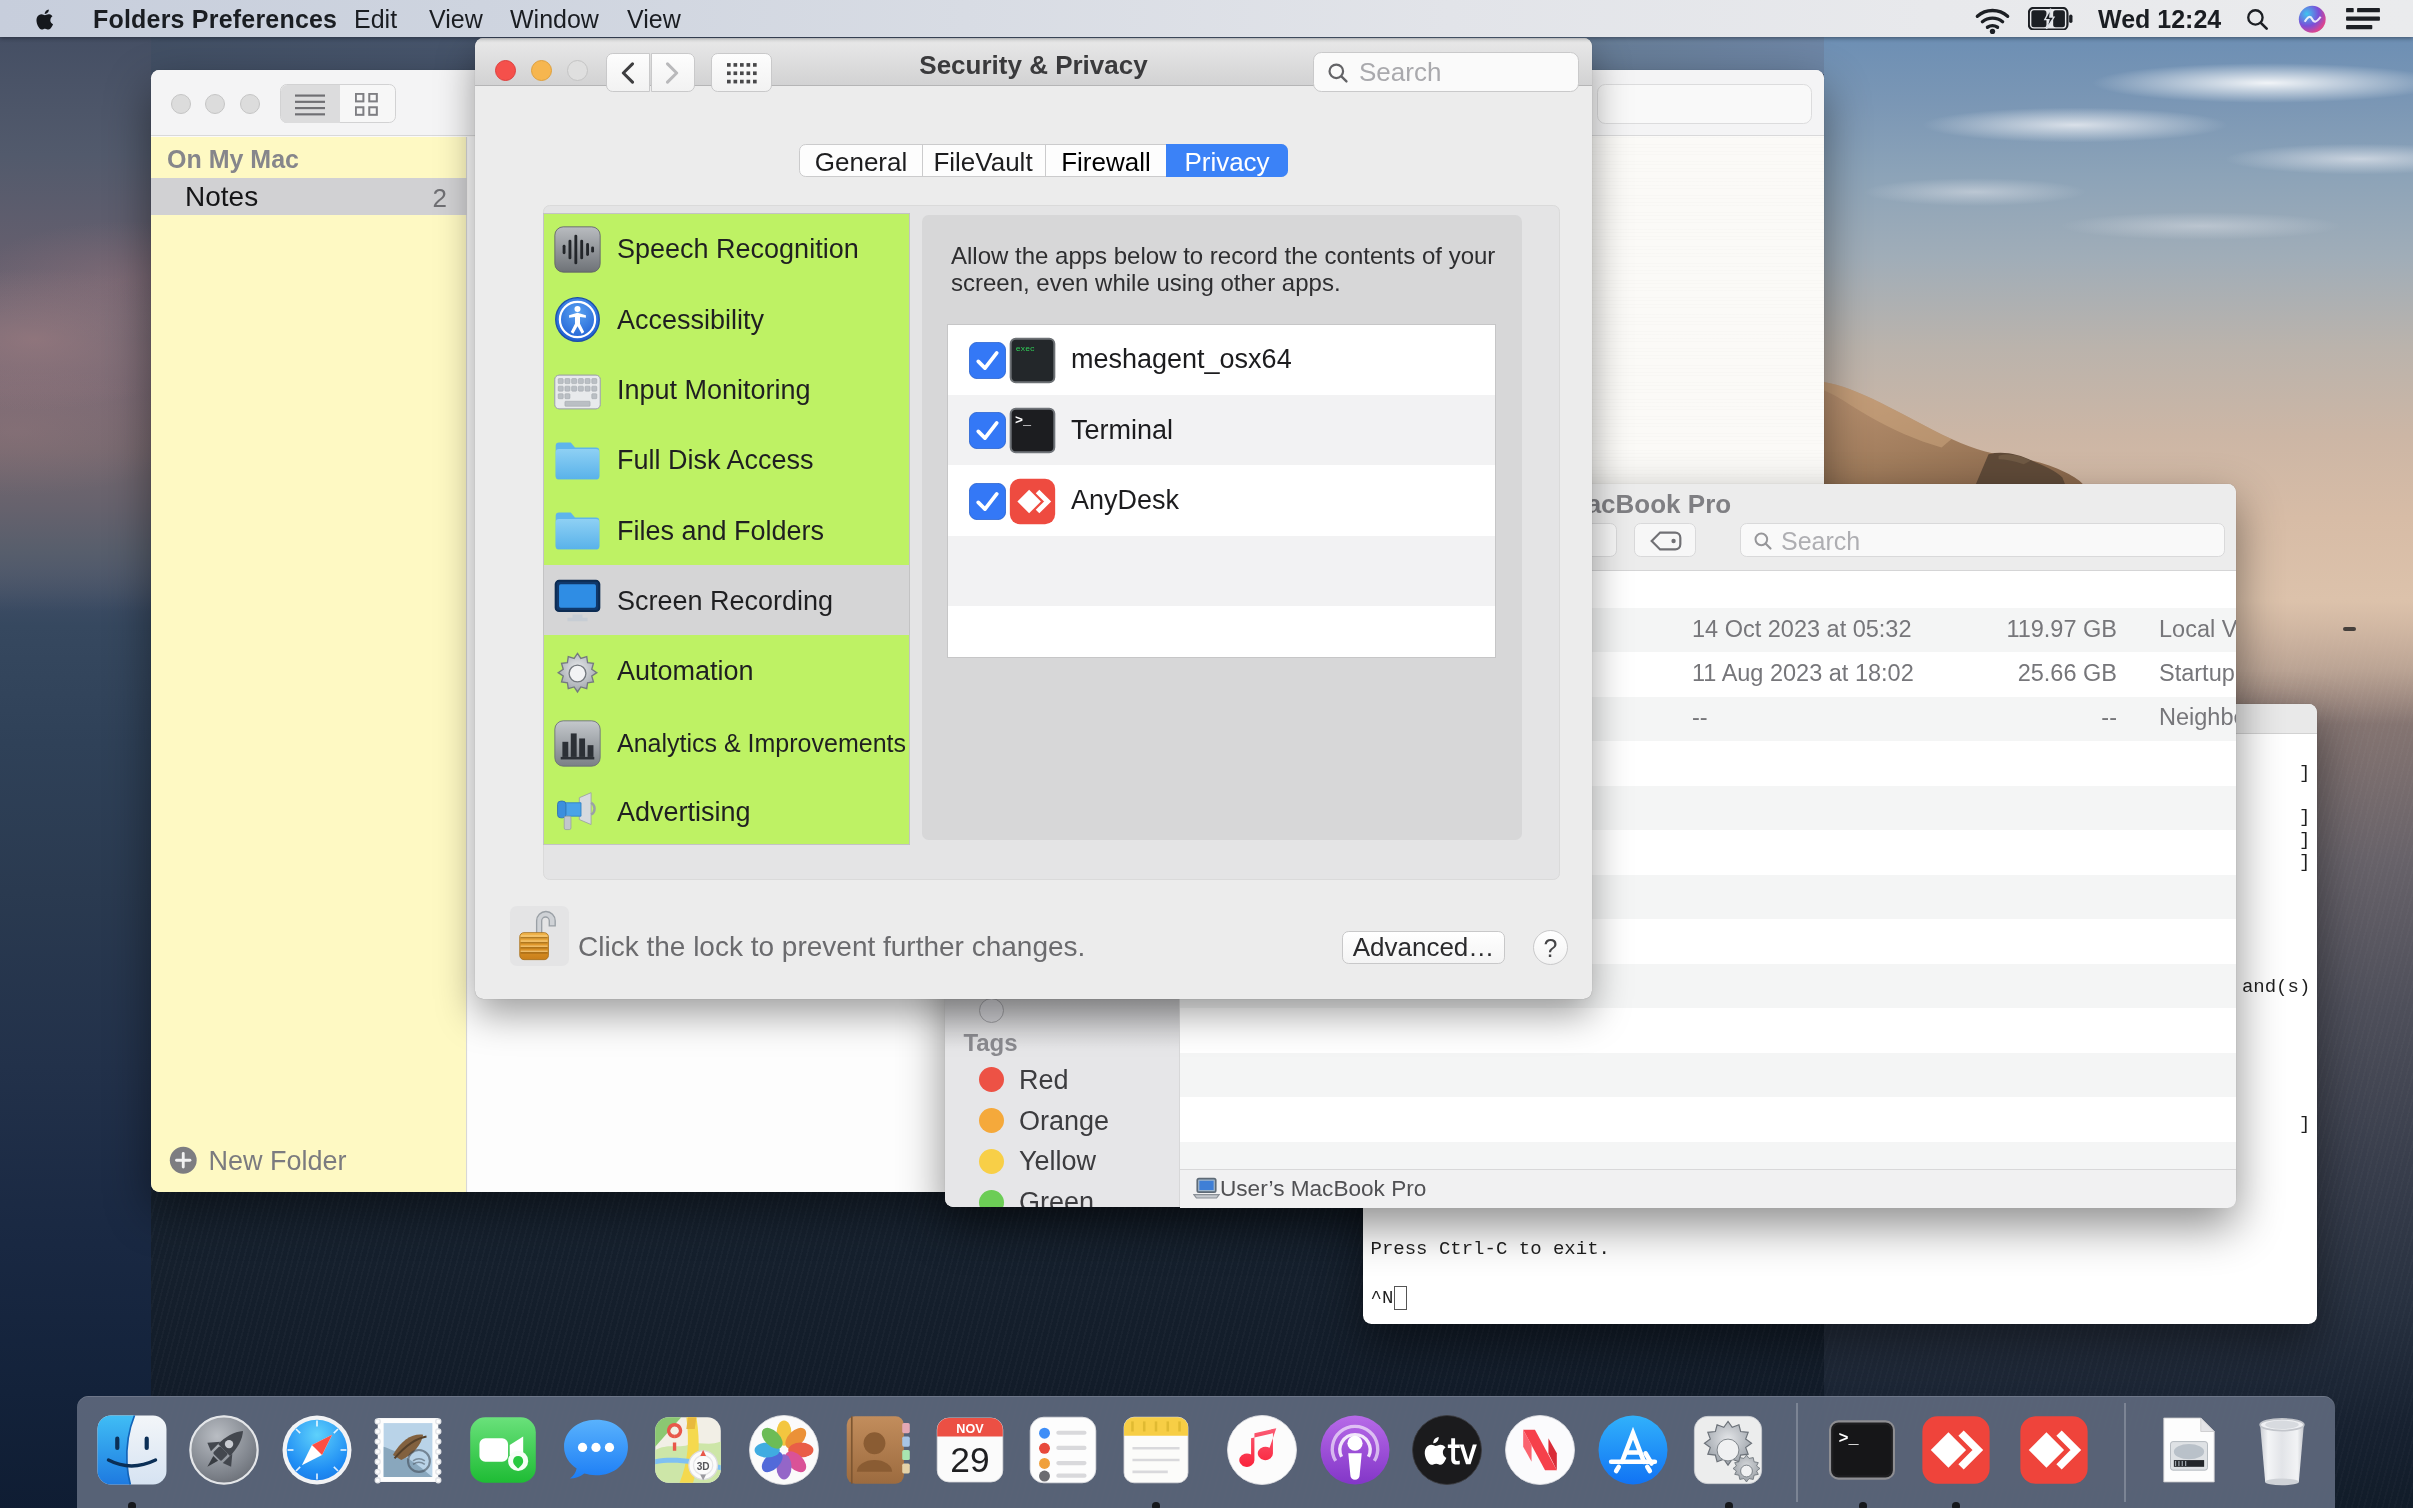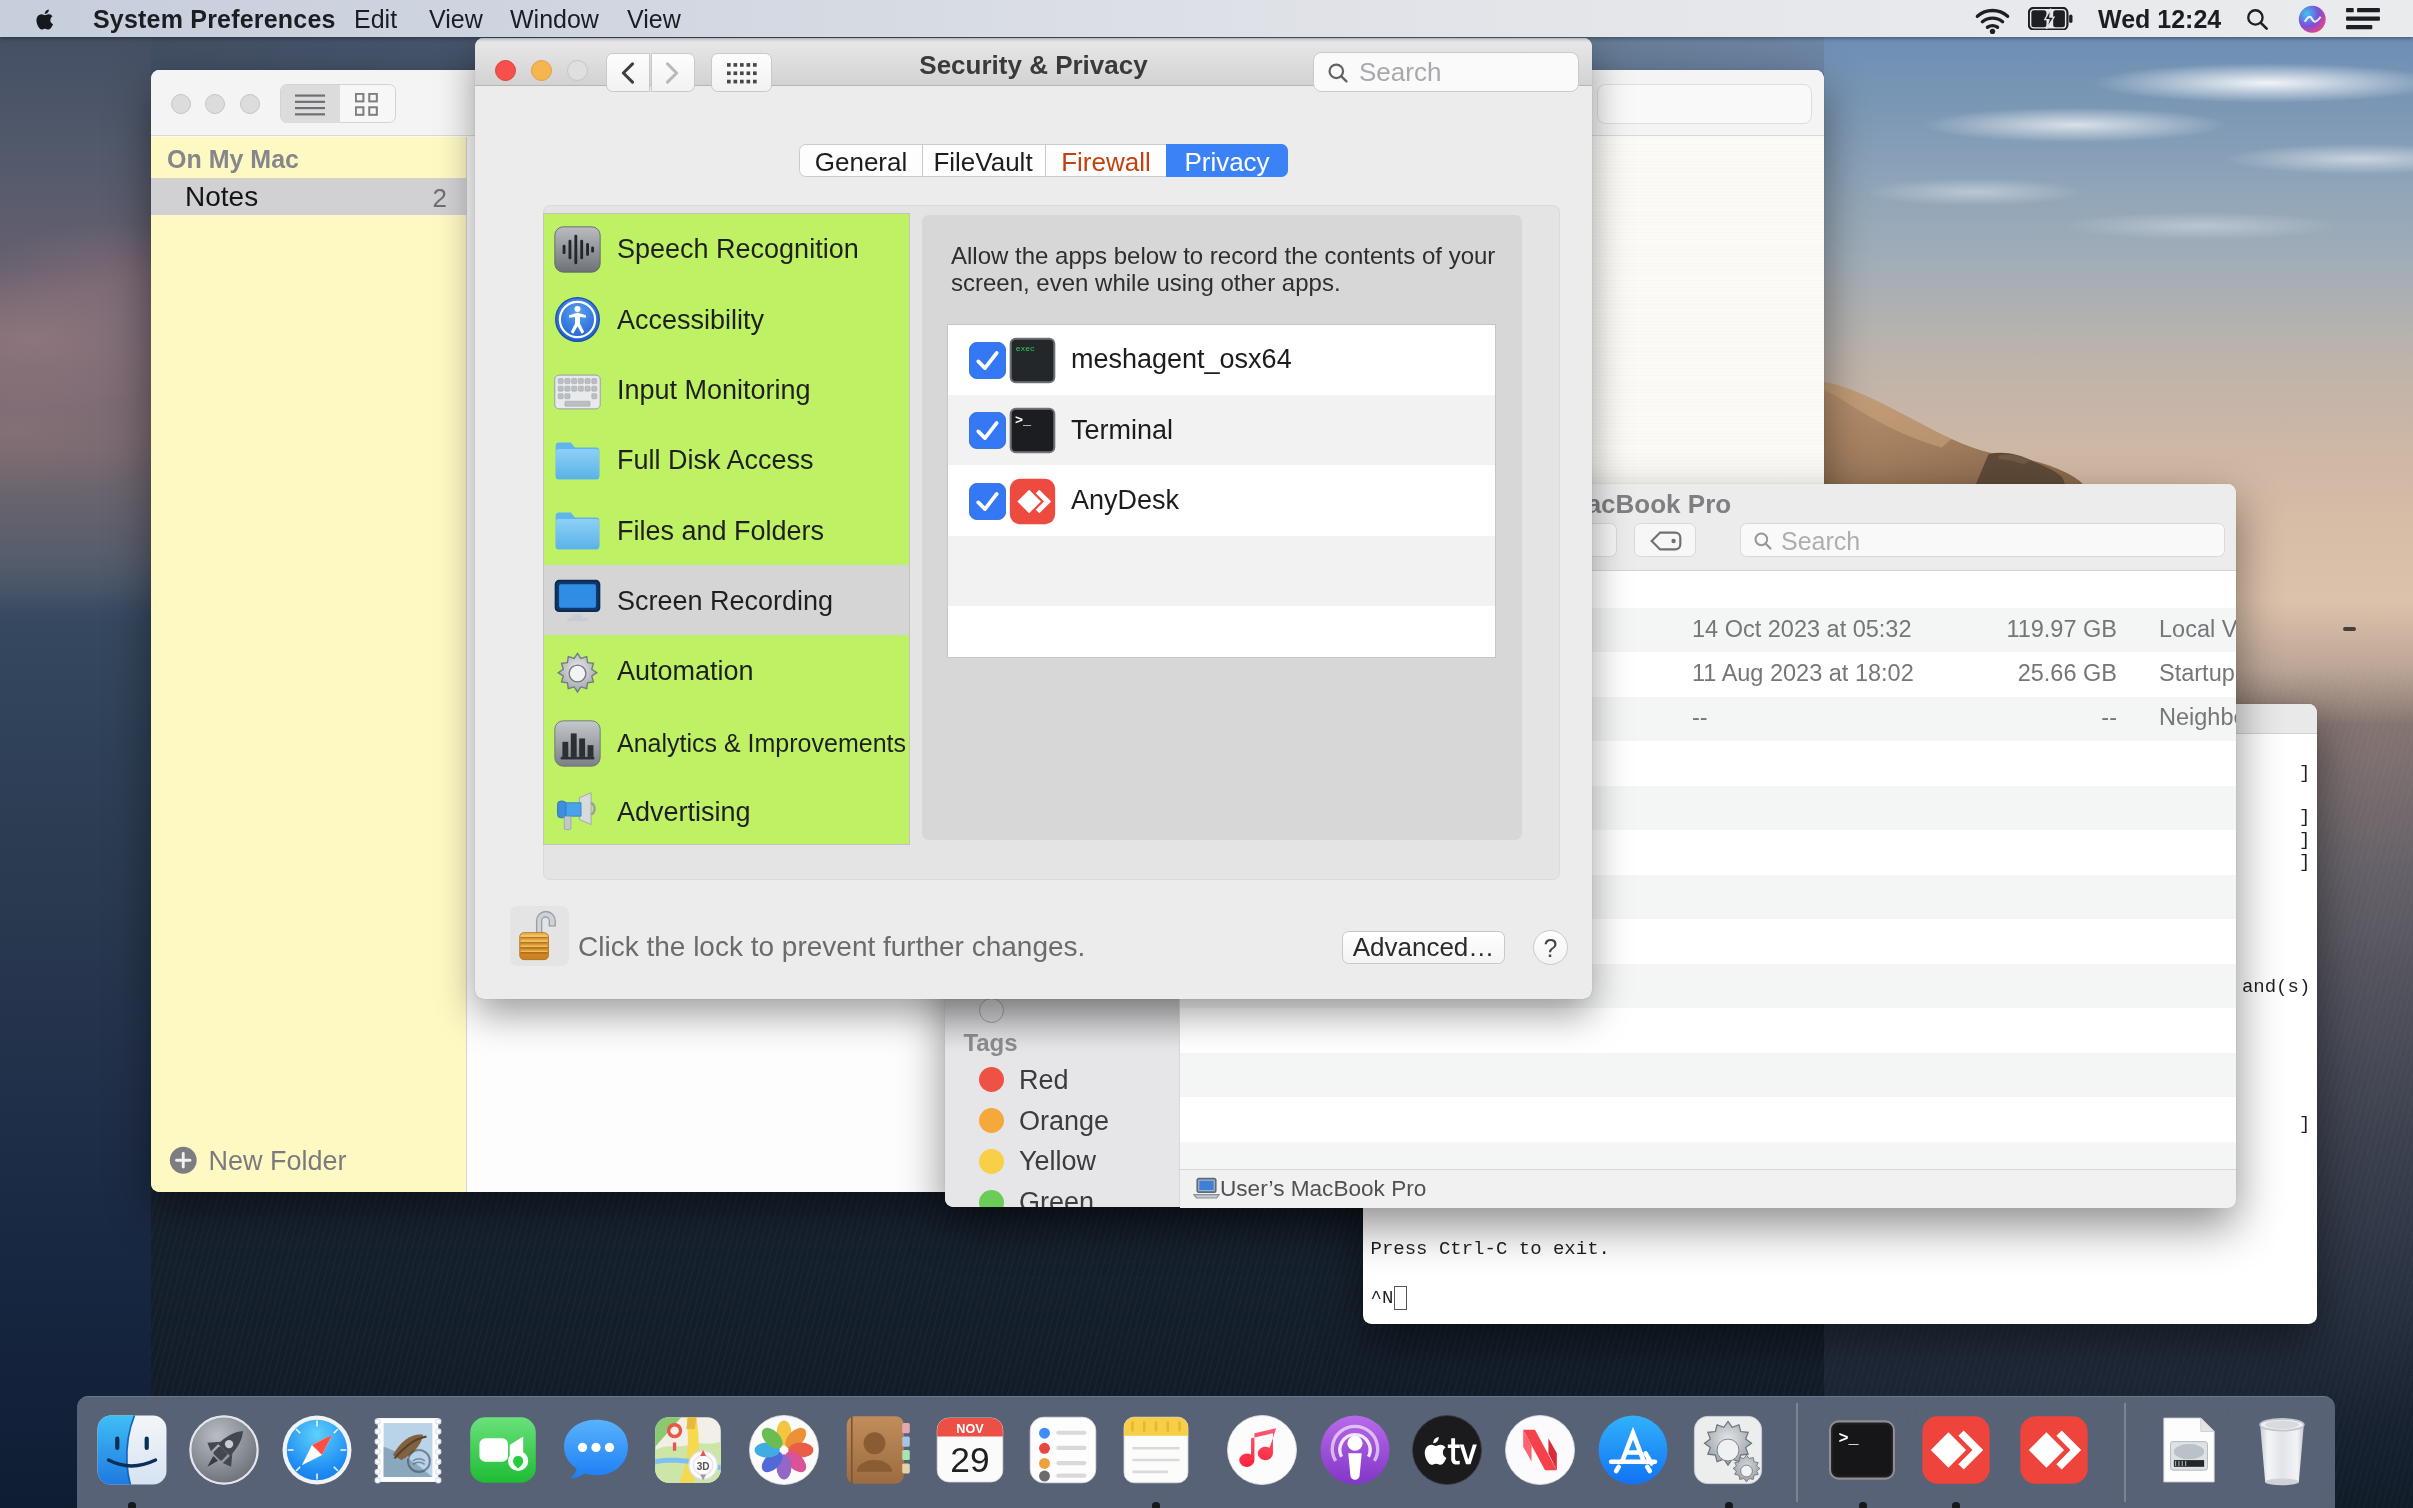--- a/index.html
+++ b/index.html
@@ -247,21 +247,21 @@
         </svg>
         <span class="abs" style="left:45px;top:3.4px;font-size:26px;color:#a9a9ad">Search</span>
       </div>
     </div>
 
     <div class="abs" style="left:324px;top:106px;width:489px;height:33px;background:#fdfdfd;border:0.8px solid #cbcbcc;border-radius:6.7px">
       <span class="abs" style="left:0;top:1.7px;width:122px;text-align:center;font-size:26px;color:#1d1d1f">General</span>
       <div class="abs" style="left:122px;top:0;width:0.8px;height:31px;background:#cbcbcc"></div>
       <span class="abs" style="left:122px;top:1.7px;width:122px;text-align:center;font-size:26px;color:#1d1d1f">FileVault</span>
       <div class="abs" style="left:245px;top:0;width:0.8px;height:31px;background:#cbcbcc"></div>
-      <span class="abs" style="left:245px;top:1.7px;width:122px;text-align:center;font-size:26px;color:#c2410c">Firewall</span>
+      <span class="abs" style="left:245px;top:1.7px;width:122px;text-align:center;font-size:26px;color:#000000">Firewall</span>
       <div class="abs" style="left:366px;top:-0.8px;width:122px;height:33px;background:#3b82f7;border-radius:0 6.7px 6.7px 0">
         <span class="abs" style="left:0;top:2.5px;width:122px;text-align:center;font-size:26px;color:#fff">Privacy</span>
       </div>
     </div>
 
     <div class="abs" style="left:68px;top:167px;width:1017px;height:675px;background:#e4e4e5;border:0.8px solid #dadada;border-radius:6.7px"></div>
 
     <div class="abs" style="left:68px;top:175px;width:367px;height:632px;background:#bef264;border:0.8px solid #c3c3c4;overflow:hidden;font-size:27px;color:#1f1f21">
       <div class="abs" style="left:0;top:351px;width:366px;height:70px;background:#d5d5d6"></div>
 
@@ -458,21 +458,21 @@
     </div>
     <div class="abs" style="left:103px;top:893px;font-size:28px;color:#6b6b6e">Click the lock to prevent further changes.</div>
     <div class="abs" style="left:867px;top:893px;width:163px;height:33px;background:linear-gradient(180deg,#ffffff,#f4f4f4);border:0.8px solid #c8c8c9;border-radius:6.7px;text-align:center;font-size:26px;color:#2b2b2d;line-height:31px">Advanced…</div>
     <div class="abs" style="left:1058px;top:892px;width:35px;height:35px;background:linear-gradient(180deg,#ffffff,#f3f3f3);border:0.8px solid #c9c9ca;border-radius:50%;text-align:center;font-size:25px;color:#454547;line-height:34px">?</div>
   </div>
 
   <div id="menubar" class="abs">
     <svg class="item" style="left:32px;top:5.9px" width="27" height="27" viewBox="0 0 32 32">
       <path fill="#15181d" d="M21.7 16.9c0-3.1 2.5-4.6 2.6-4.7-1.4-2.1-3.6-2.4-4.4-2.4-1.9-.2-3.7 1.1-4.6 1.1-.9 0-2.4-1.1-4-1.1-2 0-3.9 1.2-5 3-2.1 3.7-.5 9.1 1.5 12.1 1 1.5 2.2 3.1 3.8 3 1.5-.1 2.1-1 3.9-1s2.3 1 4 1c1.6 0 2.7-1.5 3.7-3 1.2-1.7 1.6-3.3 1.7-3.4-.1-.1-3.2-1.3-3.2-4.6zM18.7 7.8c.8-1 1.4-2.4 1.2-3.8-1.2.1-2.7.8-3.5 1.8-.8.9-1.5 2.3-1.3 3.7 1.4.1 2.8-.7 3.6-1.7z"></path>
     </svg>
-    <span class="item" style="left:93px;font-weight:bold;letter-spacing:0.2px">System Preferences</span>
+    <span class="item" style="left:93px;font-weight:bold;letter-spacing:0.2px">Folders Preferences</span>
     <span class="item" style="left:354px">Edit</span>
     <span class="item" style="left:429px">View</span>
     <span class="item" style="left:510px">Window</span>
     <span class="item" style="left:627px">View</span>
     <svg class="item" style="left:1974px;top:6.7px" width="37" height="27" viewBox="0 0 44 32">
       <g fill="none" stroke="#1c1f24" stroke-linecap="round">
         <path d="M4 11 a27 27 0 0 1 36 0" stroke-width="4"></path>
         <path d="M10 17.5 a19 19 0 0 1 24 0" stroke-width="4"></path>
         <path d="M16 24 a11 11 0 0 1 12 0" stroke-width="4"></path>
       </g>

